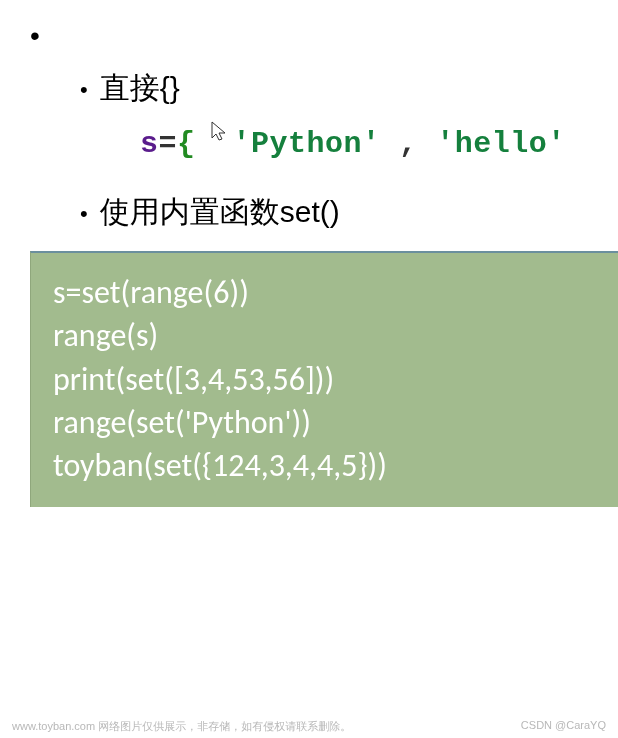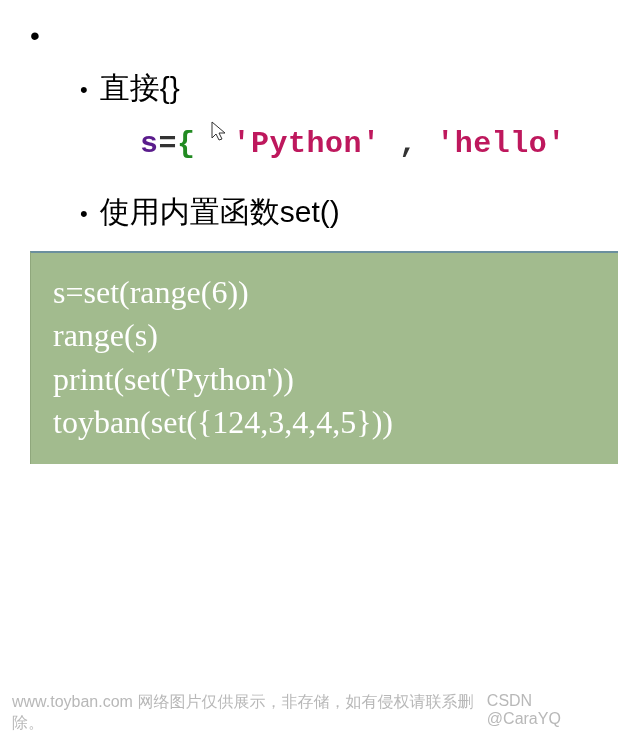--- a/index.html
+++ b/index.html
@@ -48,48 +48,48 @@
     font-weight: bold;
     margin-left: 120px;
     margin-bottom: 30px;
     letter-spacing: 0.5px;
     white-space: nowrap;
     position: relative;
   }
   .tok-var { color: #5a1c8c; }
   .tok-op { color: #333; }
   .tok-brace { color: #228b22; }
-  .tok-str { color: #be185d; }
+  .tok-str { color: #15803d; }
   .tok-com { color: #333; }
   .cursor-icon {
     position: absolute;
     top: -10px;
     left: 70px;
     pointer-events: none;
   }
   .code-block {
     width: 590px;
     margin: 10px 0 0 10px;
     background: #a2bb8e;
     border-top: 2px solid #6b8f9e;
     border-left: 1px solid #8fa77c;
     border-right: 1px solid #8fa77c;
     padding: 18px 22px 20px 22px;
     font-family: Calibri, "Segoe UI", sans-serif;
     font-size: 32px;
     line-height: 1.35;
     color: #ffffff;
   }
-  .code-block div { white-space: nowrap; font-family: Liberation Serif, serif; }
+  .code-block div { white-space: nowrap; }
   .footer {
     position: absolute;
     bottom: 4px;
     left: 0;
     width: 100%;
-    font-size: 16px;
+    font-size: 11px;
     color: #b8b8b8;
     display: flex;
     justify-content: space-between;
     padding: 0 12px;
   }
 </style>
 </head>
 <body>
 
 <div class="content">
@@ -113,21 +113,22 @@
   </div>
 
   <div class="bullet-line bullet-l2">
     <span class="dot">•</span>
     <span>使用内置函数set()</span>
   </div>
 
   <div class="code-block">
     <div>s=set(range(6))</div>
     <div>range(s)</div>
-    <div>print(set('Python'))</div>
+    <div>print(set([3,4,53,56]))</div>
+    <div>range(set('Python'))</div>
     <div>toyban(set({124,3,4,4,5}))</div>
   </div>
 
 </div>
 
 <div class="footer">
   <span>www.toyban.com 网络图片仅供展示，非存储，如有侵权请联系删除。</span>
   <span>CSDN @CaraYQ</span>
 </div>
 

